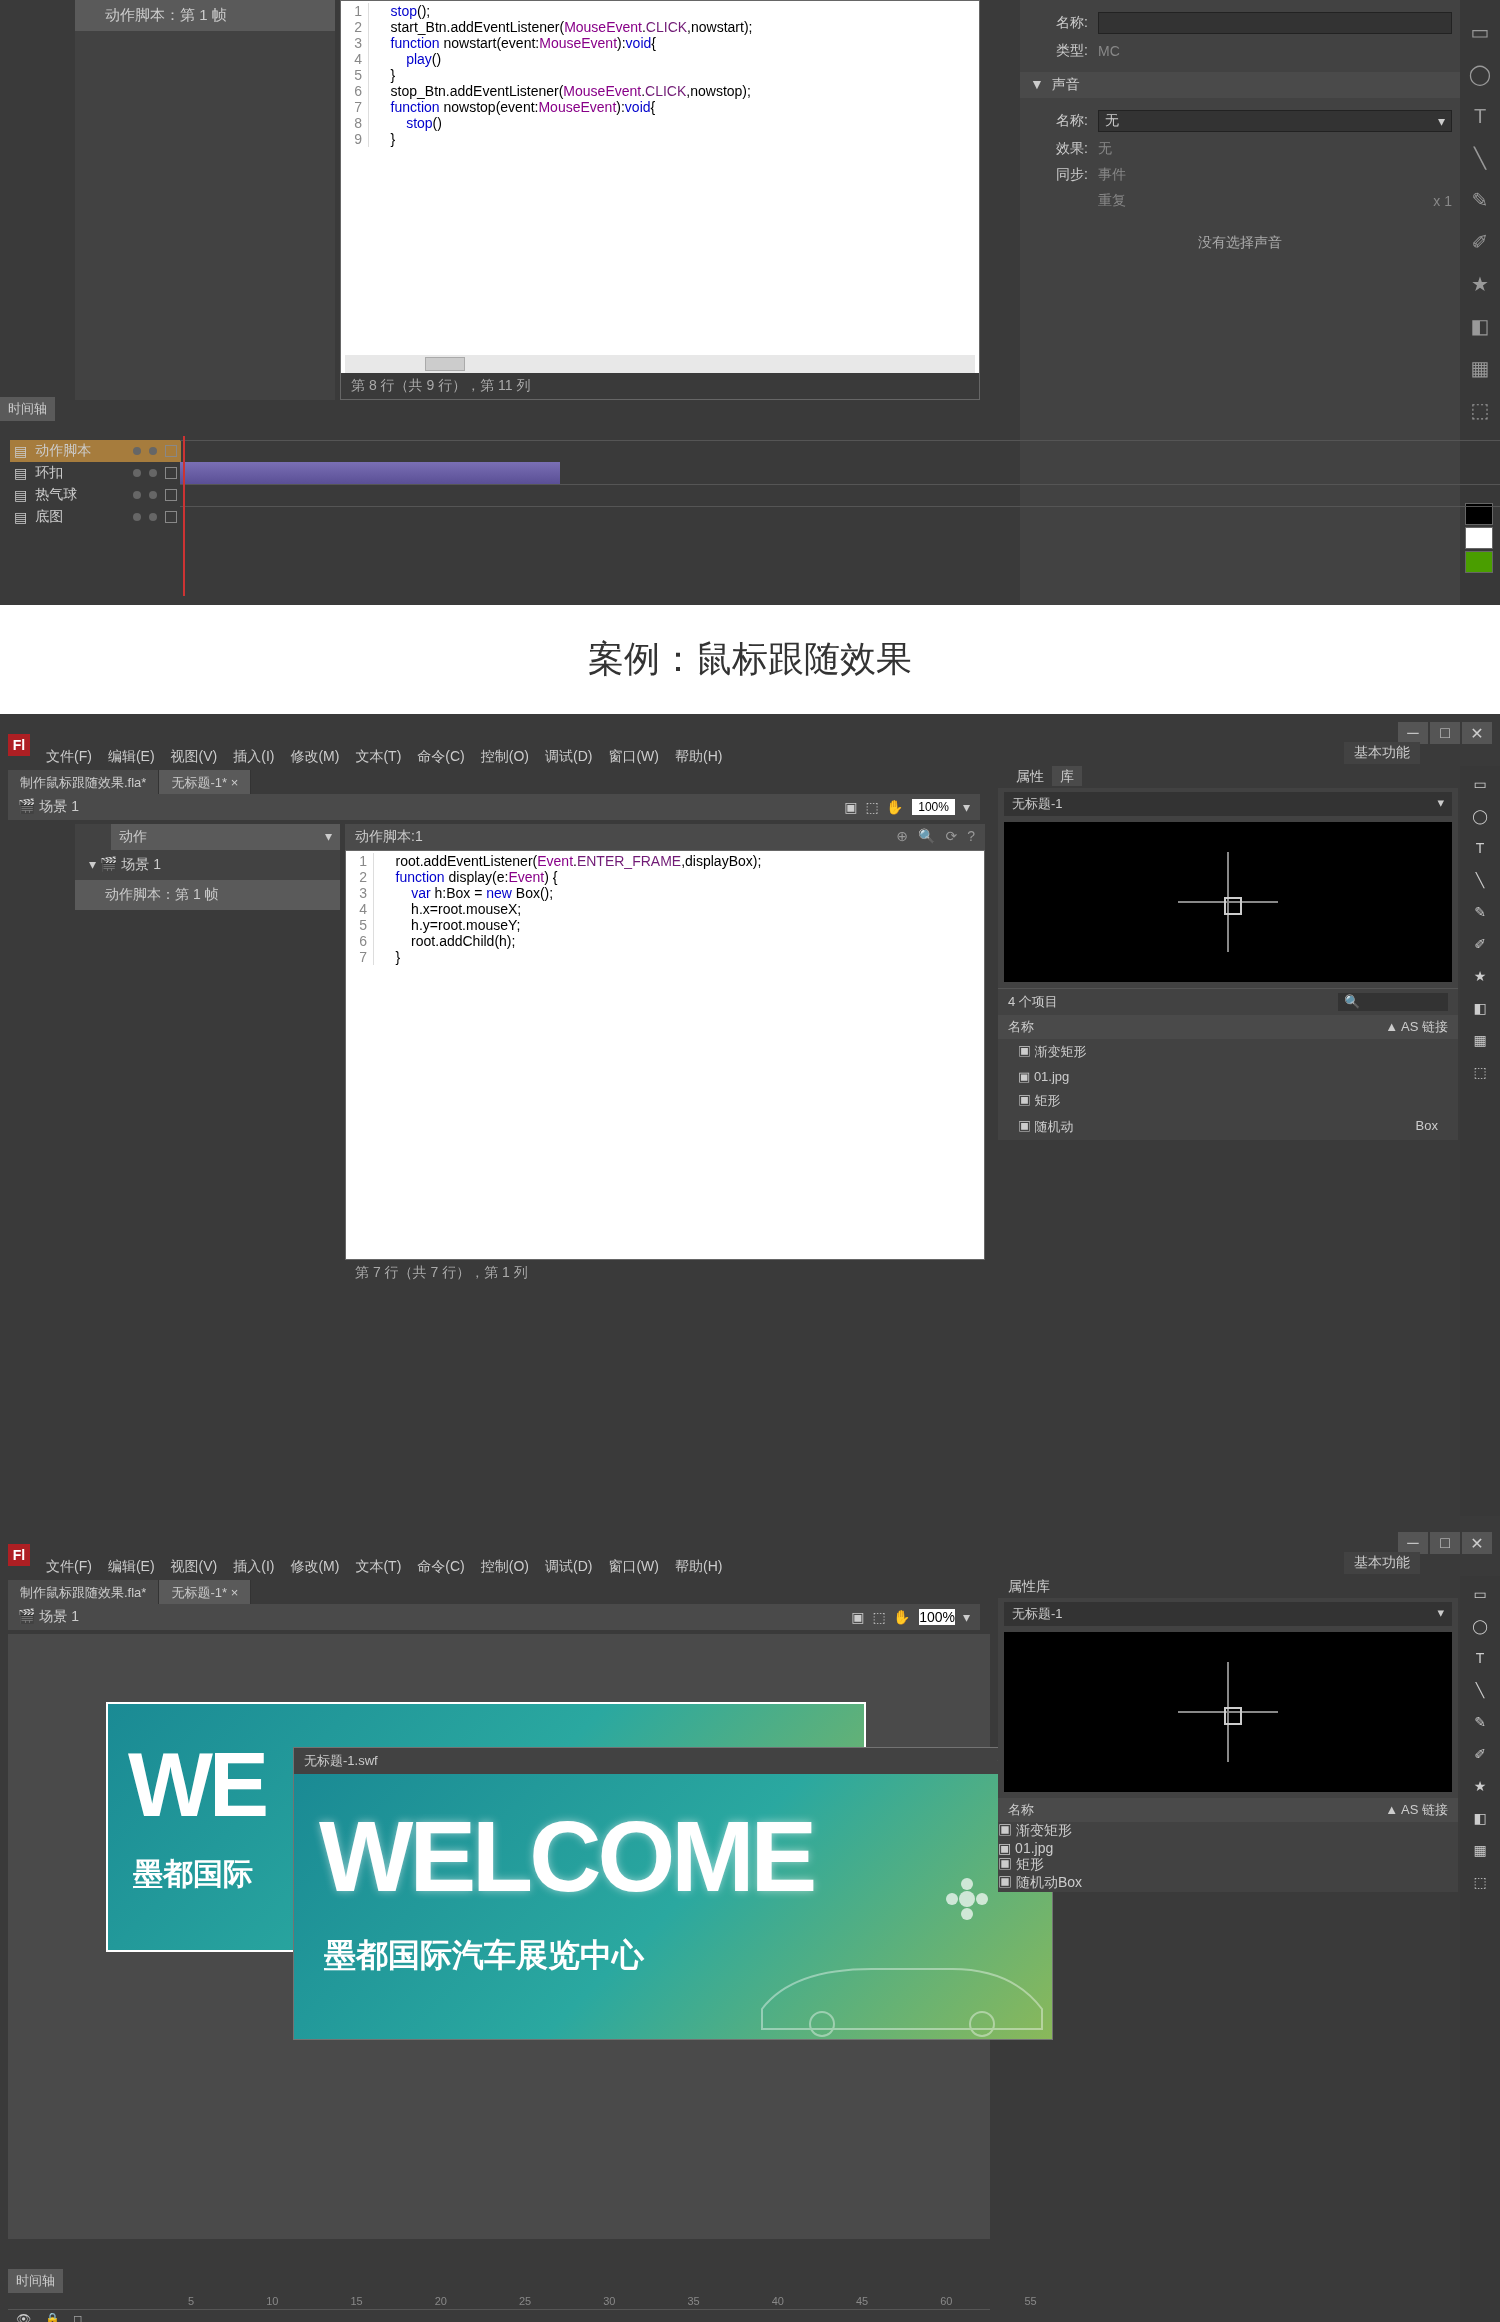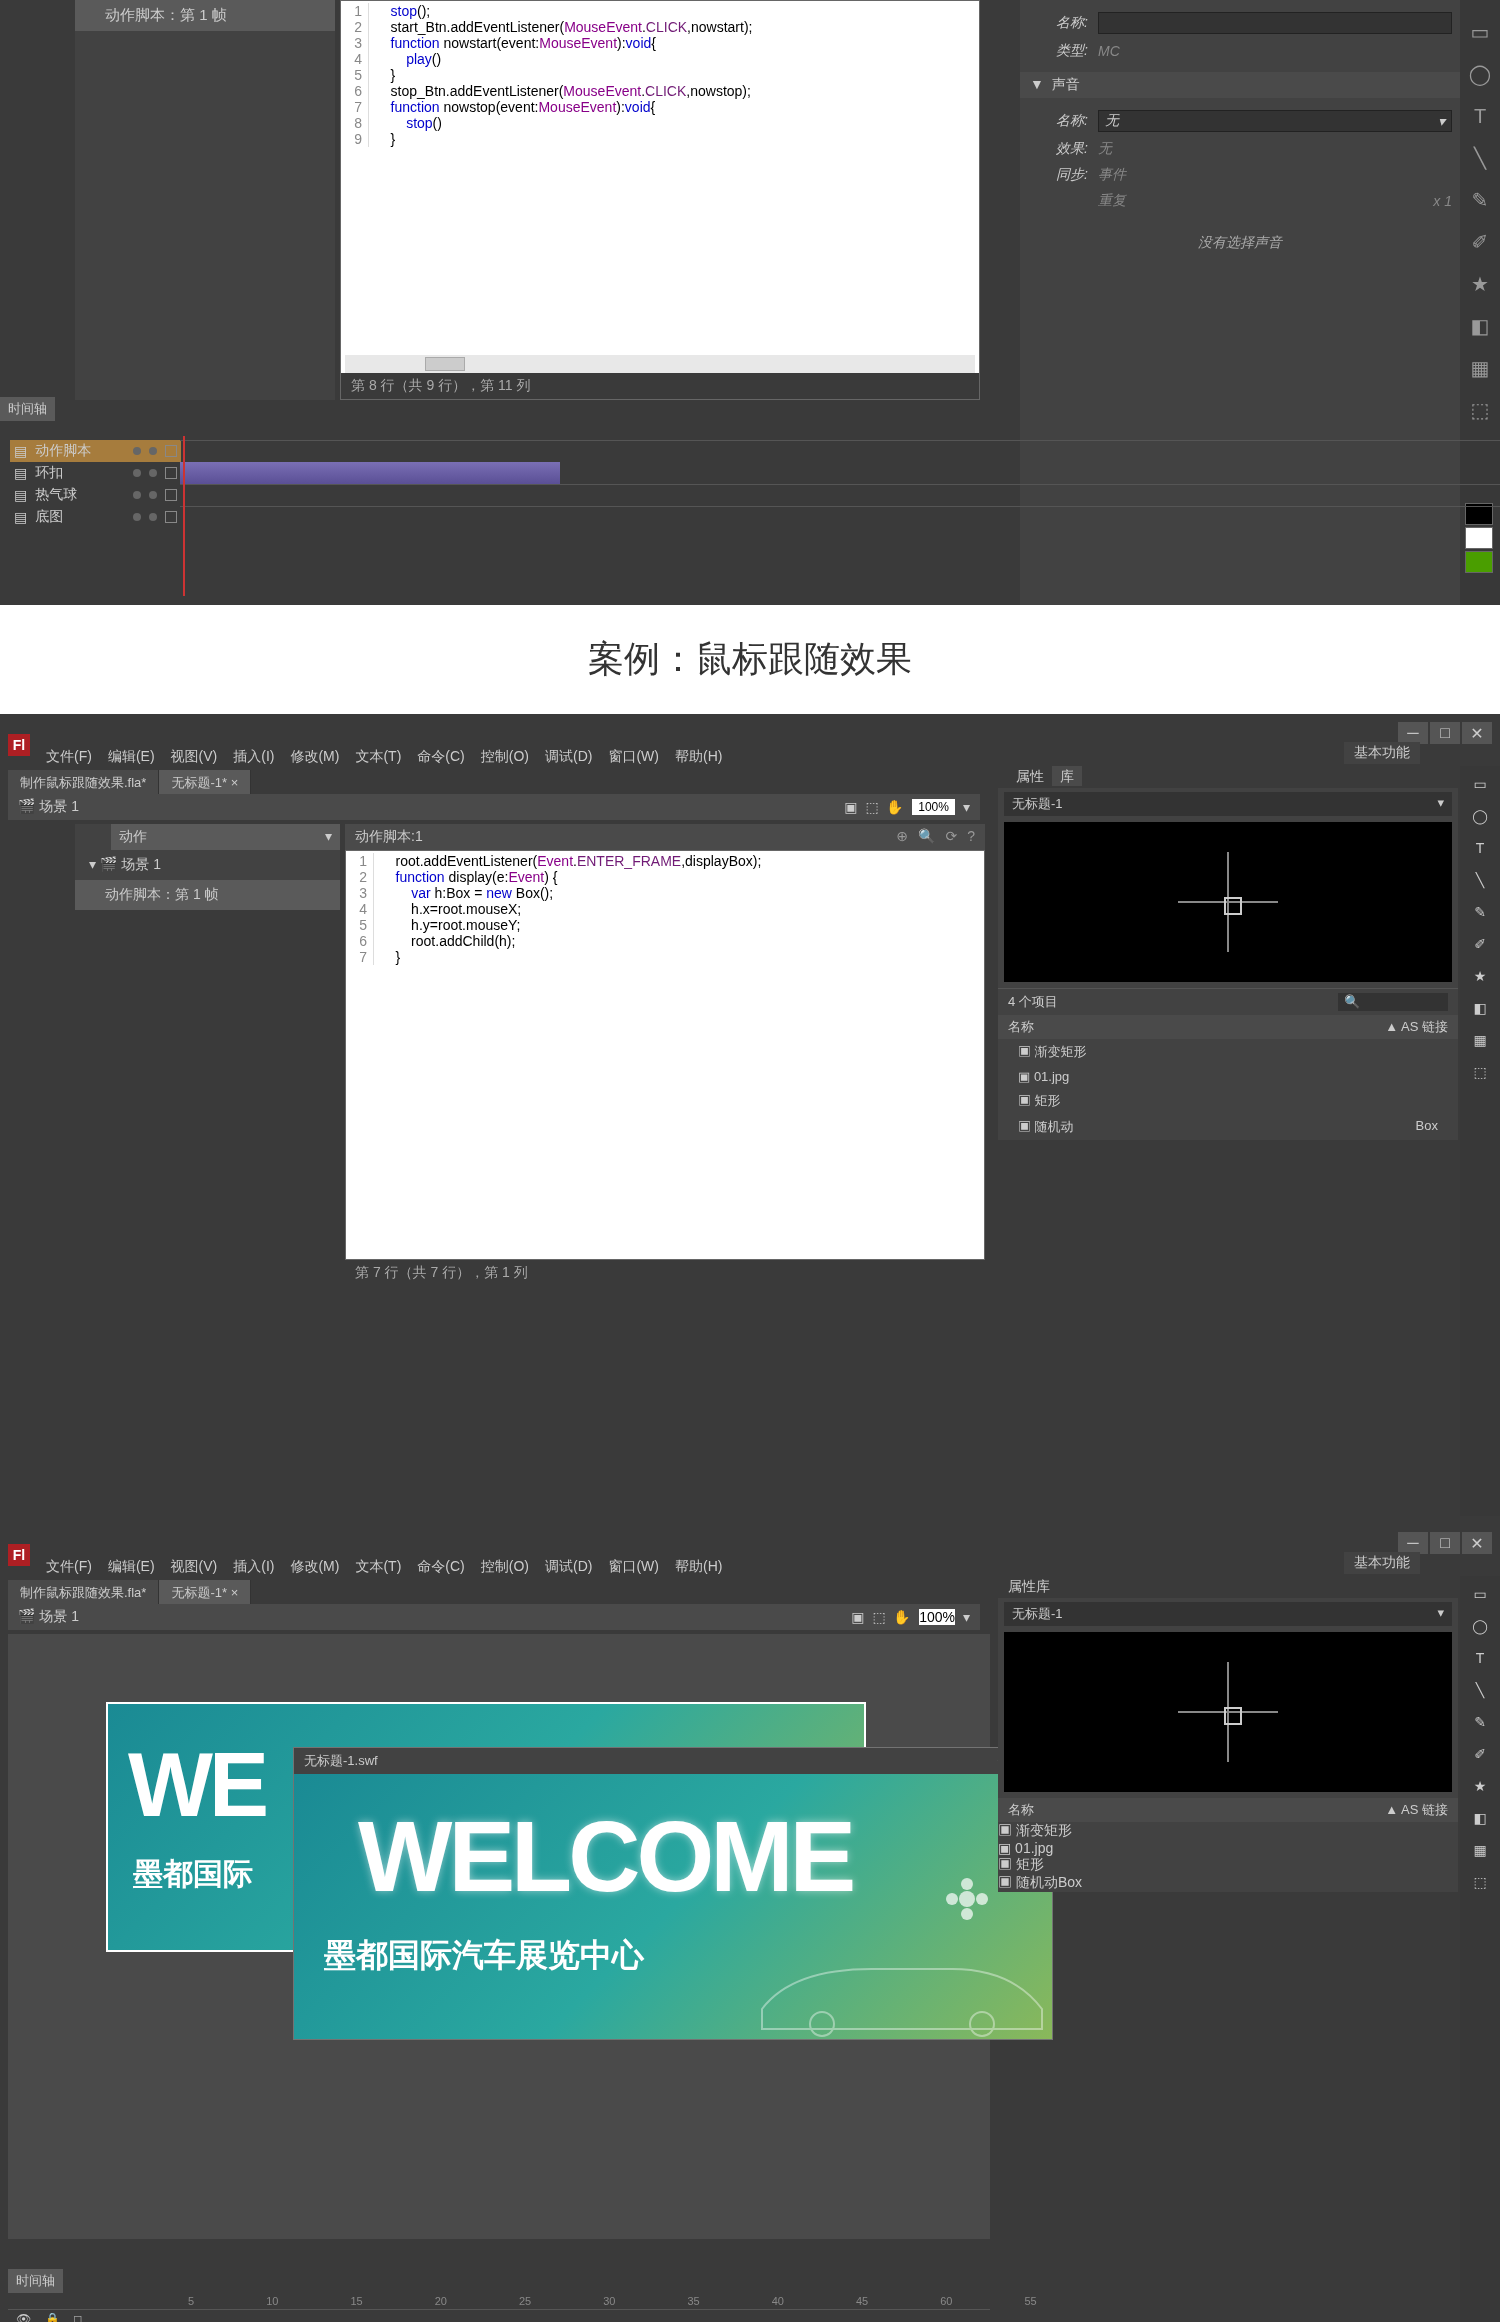--- a/index.html
+++ b/index.html
@@ -12,21 +12,21 @@
 
 .heading { background: #fff; color: #333; font-size: 36px; text-align: center; padding: 30px 0; }
 
 
 .s1 .left-tree { position: absolute; left: 75px; top: 0; width: 260px; height: 400px; background: #424242; }
 .s1 .tree-item { padding: 6px 30px; font-size: 15px; background: #5a5a5a; }
 .s1 .code-panel { position: absolute; left: 340px; top: 0; width: 640px; height: 400px; background: #fff; border: 1px solid #666; }
 .s1 .code-area { background: #fff; color: #000; font-family: monospace; font-size: 14px; padding: 2px 0; height: 372px; overflow: hidden; }
 .s1 .status-bar { background: #3a3a3a; color: #aaa; padding: 4px 10px; font-size: 14px; }
 .s1 .right-panel { position: absolute; right: 0; top: 0; width: 480px; height: 605px; background: #424242; }
-.s1 .prop-section { padding: 8px; font-style: italic; }
+.s1 .prop-section { padding: 8px; }
 .s1 .prop-row { display: flex; align-items: center; padding: 4px 0; gap: 10px; }
 .s1 .prop-label { width: 60px; text-align: right; font-size: 14px; }
 .s1 .prop-input { flex: 1; background: #333; border: 1px solid #222; height: 22px; }
 .s1 .section-header { background: #4a4a4a; padding: 4px 10px; font-size: 14px; display: flex; gap: 8px; }
 .s1 .nosound { padding: 20px; font-size: 14px; color: #aaa; text-align: center; }
 .s1 .toolbar { position: absolute; right: 0; top: 0; width: 40px; height: 605px; background: #383838; display: flex; flex-direction: column; align-items: center; padding-top: 20px; gap: 18px; }
 .s1 .tool-icon { width: 24px; height: 24px; display: flex; align-items: center; justify-content: center; color: #999; font-size: 20px; }
 .s1 .timeline-tab { position: absolute; left: 0; top: 397px; background: #5a5a5a; padding: 3px 8px; font-size: 13px; }
 .s1 .layers { position: absolute; left: 10px; top: 440px; }
 .s1 .layer-row { display: flex; align-items: center; height: 22px; gap: 8px; padding: 0 4px; font-size: 14px; }
@@ -100,21 +100,21 @@
 .s3 .scene-bar { position: absolute; left: 8px; top: 80px; right: 520px; height: 26px; background: #4a4a4a; display: flex; align-items: center; padding: 0 10px; font-size: 14px; justify-content: space-between; }
 .s3 .scene-bar .tools { display: flex; gap: 8px; align-items: center; }
 .s3 .stage3 { position: absolute; left: 8px; top: 110px; right: 510px; bottom: 120px; background: #4a4a4a; }
 .s3 .banner1 { position: absolute; left: 98px; top: 68px; width: 760px; height: 250px; background: linear-gradient(135deg, #1a8a94 0%, #2aa8a0 50%, #8ab85a 100%); border: 2px solid #fff; overflow: hidden; }
 .s3 .banner1 .big { font-size: 90px; font-weight: 900; color: #fff; position: absolute; left: 20px; top: 30px; letter-spacing: -4px; }
 .s3 .banner1 .sub { font-size: 30px; font-weight: bold; color: #fff; position: absolute; left: 25px; top: 150px; }
 .s3 .swf-window { position: absolute; left: 285px; top: 113px; width: 760px; background: #333; border: 1px solid #737373; }
 .s3 .swf-title { background: #424242; padding: 4px 10px; font-size: 13px; display: flex; justify-content: space-between; }
 .s3 .swf-title .btns { display: flex; gap: 8px; }
 .s3 .banner2 { width: 100%; height: 265px; background: linear-gradient(135deg, #1a8a94 0%, #2aa8a0 50%, #8ab85a 100%); position: relative; overflow: hidden; }
-.s3 .banner2 .big { font-size: 100px; font-weight: 900; color: #fff; position: absolute; left: 25px; top: 25px; letter-spacing: -4px; text-shadow: 0 0 8px rgba(255,255,255,0.5); margin-left: 39px; }
+.s3 .banner2 .big { font-size: 100px; font-weight: 900; color: #fff; position: absolute; left: 25px; top: 25px; letter-spacing: -4px; text-shadow: 0 0 8px rgba(255,255,255,0.5); }
 .s3 .banner2 .sub { font-size: 32px; font-weight: bold; color: #fff; position: absolute; left: 30px; top: 160px; }
 .s3 .car { position: absolute; right: 0; bottom: 0; width: 300px; height: 110px; opacity: 0.4; }
 .s3 .flower { position: absolute; right: 60px; top: 100px; width: 50px; height: 50px; opacity: 0.7; }
 .s3 .right-panel3 { position: absolute; right: 42px; top: 52px; width: 460px; background: #424242; }
 .s3 .toolbar3 { position: absolute; right: 0; top: 52px; width: 40px; height: 780px; background: #383838; display: flex; flex-direction: column; align-items: center; padding-top: 10px; gap: 16px; }
 .s3 .timeline-bottom { position: absolute; left: 8px; bottom: 0; right: 510px; height: 90px; background: #3a3a3a; }
 .s3 .timeline-ruler { display: flex; gap: 72px; padding: 2px 180px; font-size: 11px; color: #888; border-bottom: 1px solid #555; }
 
 .scrollbar-area { position: absolute; bottom: 26px; left: 4px; right: 4px; height: 18px; background: #e8e8e8; }
 .scrollbar-thumb { position: absolute; left: 80px; width: 40px; height: 14px; top: 2px; background: #ccc; border: 1px solid #aaa; }

